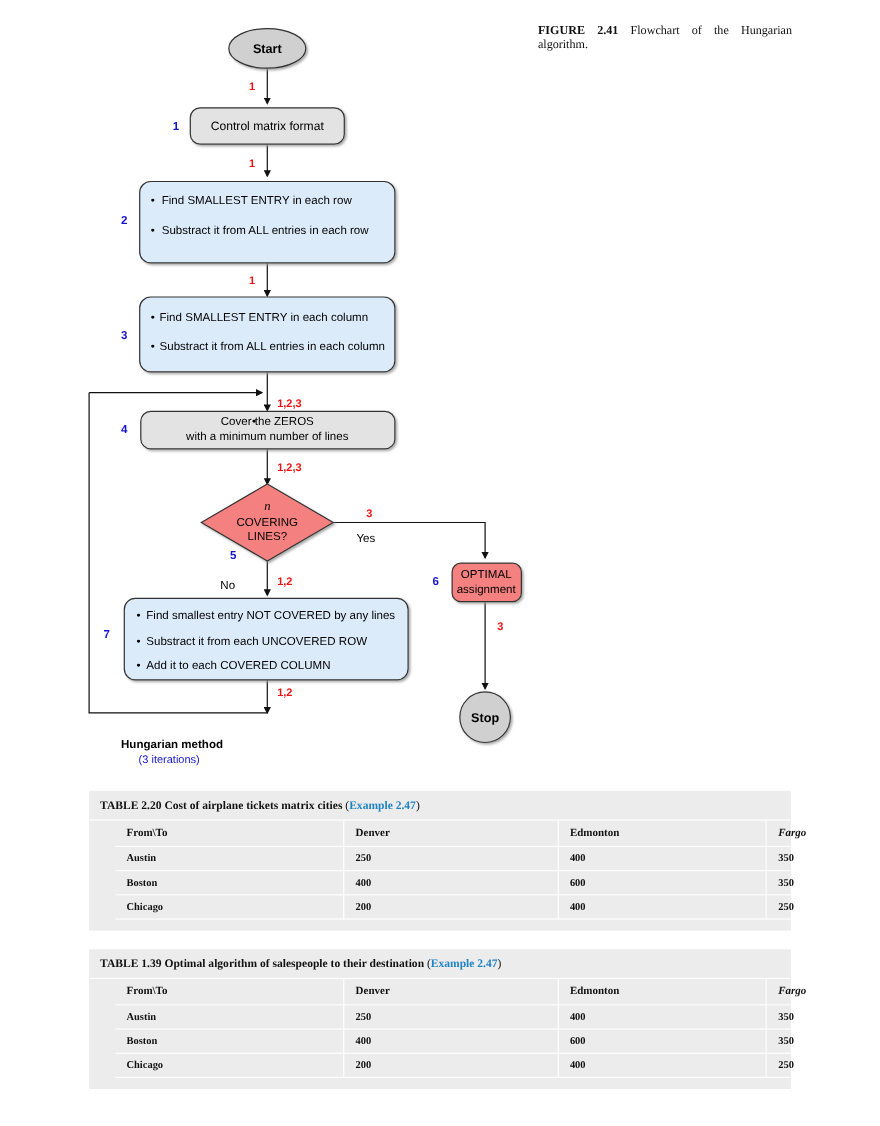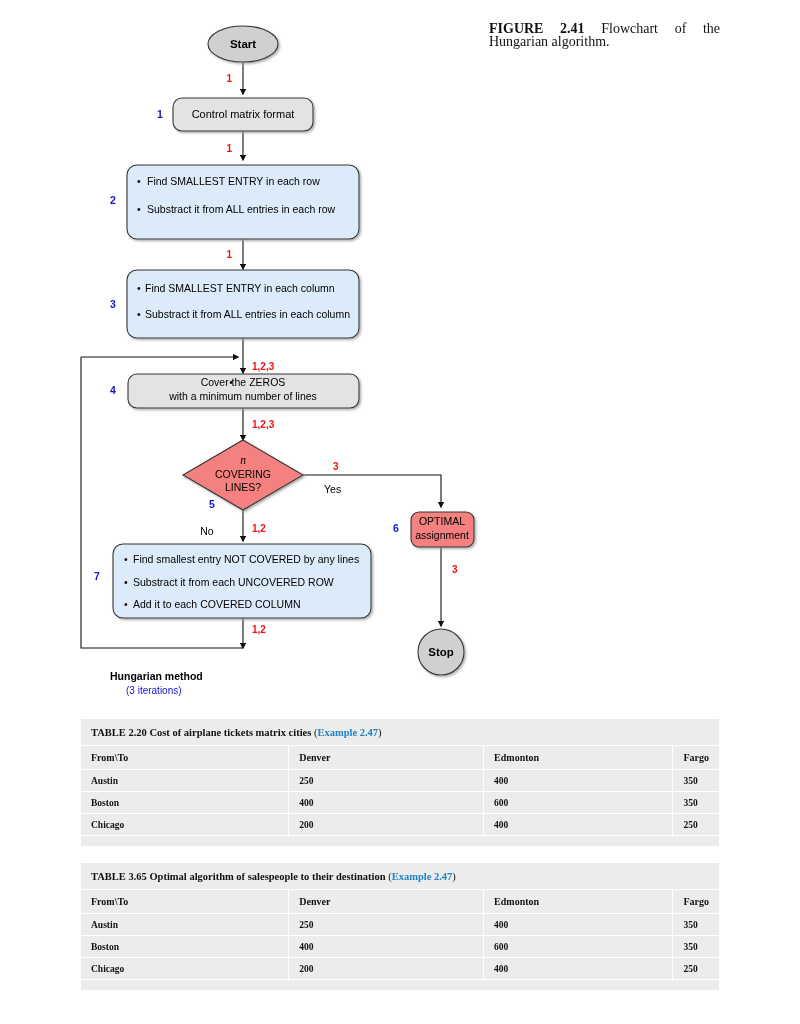--- a/index.html
+++ b/index.html
@@ -17,21 +17,21 @@
     overflow: hidden;
   }
 
   
   #figure-caption {
     position: absolute;
     left: 489px;
     top: 22px;
     width: 231px;
     font-family: "Liberation Serif", serif;
-    font-size: 14px;
+    font-size: 11px;
     line-height: 13px;
     text-align: justify;
     color: #111;
   }
   #figure-caption .fig-label {
     font-weight: bold;
   }
 
   
   #flowchart-svg {
@@ -121,20 +121,21 @@
   }
   .table-title .tbl-paren {
     color: #111;
     font-weight: normal;
   }
 
   table.data-table {
     width: 100%;
     border-collapse: collapse;
     font-size: 9.5px;
+    margin-left: 24px;
   }
   table.data-table th,
   table.data-table td {
     text-align: left;
     padding: 5px 10px 5px 10px;
     border-bottom: 1px solid #ffffff;
     border-right: 1px solid #ffffff;
     color: #111;
     font-weight: bold;
     height: 11px;
@@ -148,21 +149,21 @@
   table.data-table td:last-child,
   table.data-table th:last-child {
     border-right: none;
   }
   table.data-table td.bold-cell {
     font-weight: bold;
   }
   .col-0 { width: 199px; }
   .col-1 { width: 185px; }
   .col-2 { width: 178px; }
-  .col-3 { width: auto; }
+  .col-3 { width: auto; font-style: italic; }
   .table-footer {
     height: 10px;
   }
 </style>
 </head>
 <body>
 
 <div id="figure-caption">
   <span class="fig-label">FIGURE</span>
   <span class="fig-label">2.41</span>
@@ -323,21 +324,21 @@
         <td>400</td>
         <td>250</td>
       </tr>
     </tbody>
   </table>
   <div class="table-footer"></div>
 </div>
 
 <div class="table-block" id="table-block-2">
   <div class="table-title">
-    <span class="tbl-num">TABLE 3.65</span>
+    <span class="tbl-num">TABLE 1.39</span>
     <span class="tbl-desc">Optimal algorithm of salespeople to their destination</span>
     <span class="tbl-paren">(</span><span class="tbl-ref">Example 2.47</span><span class="tbl-paren">)</span>
   </div>
   <table class="data-table">
     <thead>
       <tr>
         <th class="col-0">From\To</th>
         <th class="col-1">Denver</th>
         <th class="col-2">Edmonton</th>
         <th class="col-3">Fargo</th>

